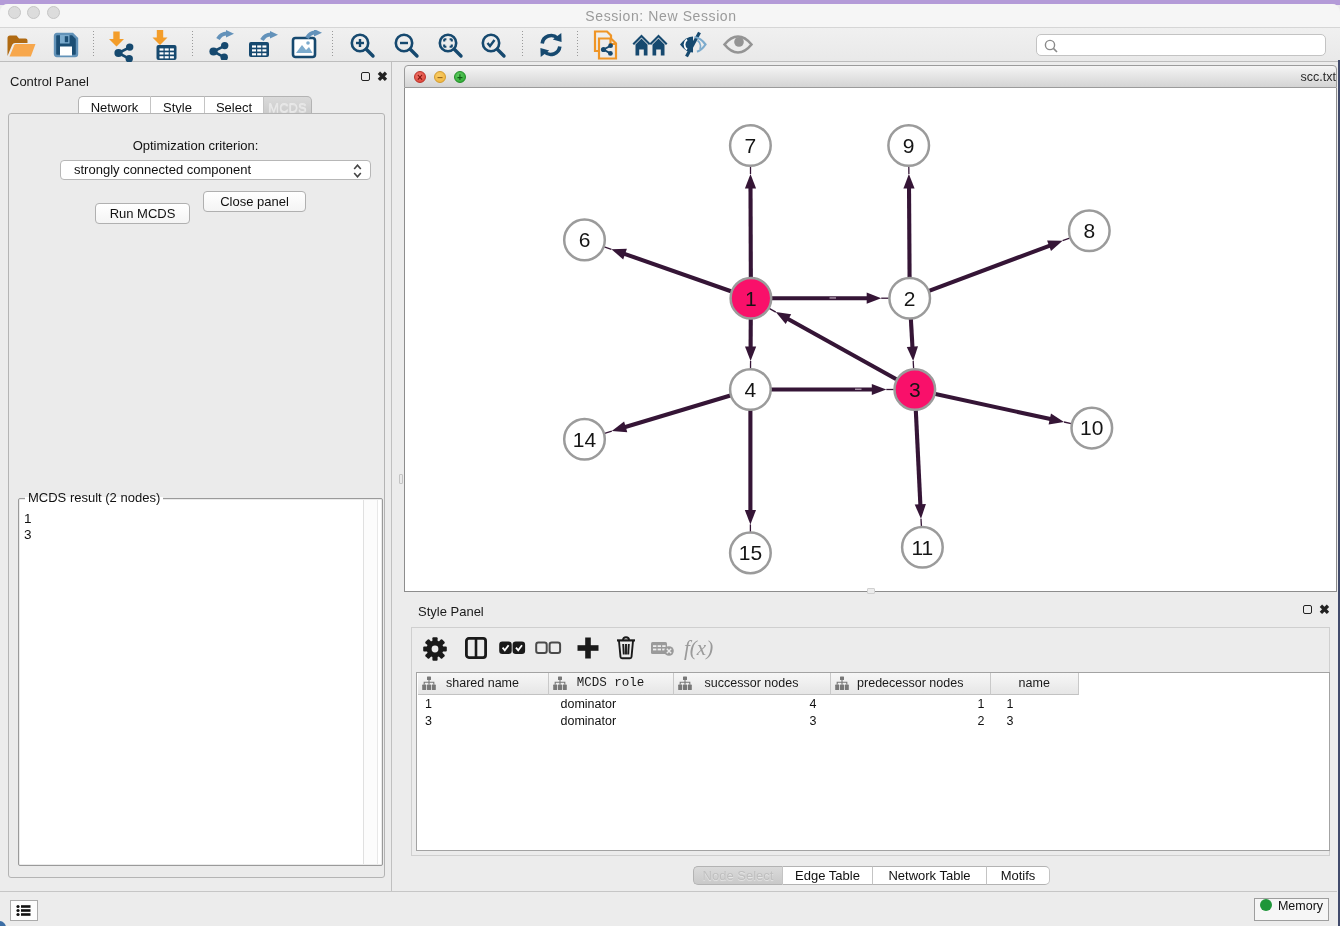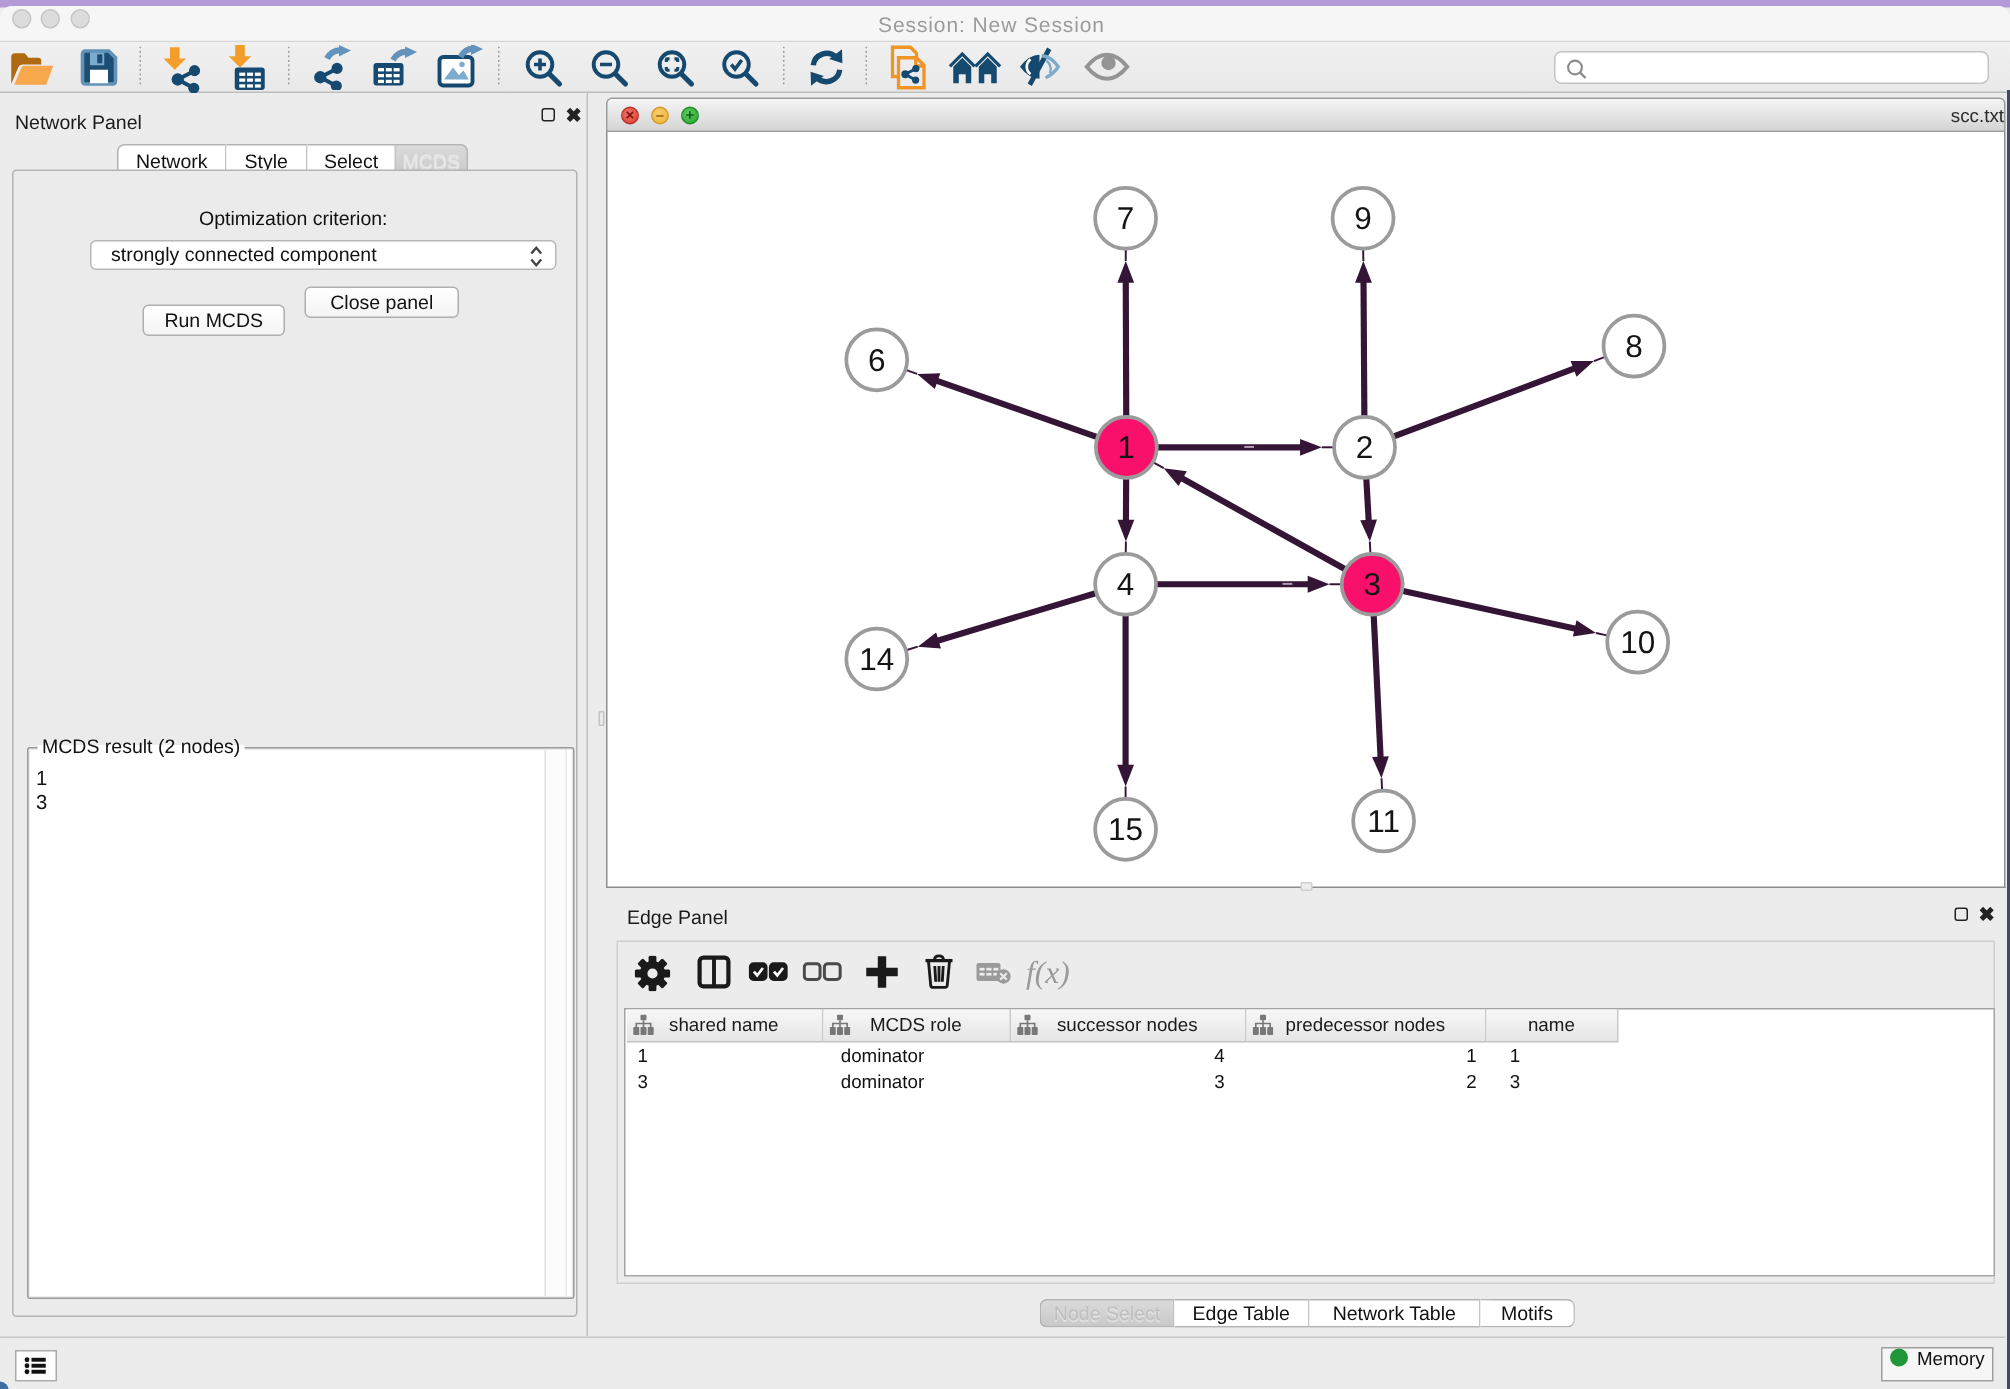--- a/index.html
+++ b/index.html
@@ -212,21 +212,21 @@
         <circle cx="17" cy="10" r="4.8" fill="#949494"></circle>
       </svg>
       <div id="searchbox">
         <svg style="position:absolute;left:6px;top:3px;" width="16" height="16" viewBox="0 0 16 16">
           <circle cx="7" cy="7" r="4.6" fill="none" stroke="#8a8a8a" stroke-width="1.4"></circle>
           <line x1="10.4" y1="10.4" x2="14" y2="14" stroke="#8a8a8a" stroke-width="1.6"></line>
         </svg>
       </div>
     </div>
   <div class="abs" id="cpanel">
-    <div id="cpanel-title">Network Panel</div>
+    <div id="cpanel-title">Control Panel</div>
     <div class="floatico" style="left:361px; top:10px;"></div>
     <div class="closeico" style="left:377px; top:10px;">✖</div>
     <div class="tabset" style="left:78px; top:34px;">
       <div class="tabseg first" style="width:73px;">Network</div>
       <div class="tabseg" style="width:54px;">Style</div>
       <div class="tabseg" style="width:59px;">Select</div>
       <div class="tabseg last sel" style="width:48px;">MCDS</div>
     </div>
     <div id="cpanel-box"></div>
     <div id="opt-label">Optimization criterion:</div>
@@ -322,21 +322,21 @@
           <circle cx="517.4" cy="460.3" r="20.3" fill="#ffffff" stroke="#9b9b9b" stroke-width="2.5"></circle>
           <text x="517.4" y="467.6" text-anchor="middle" font-size="21" fill="#151515">11</text>
           <circle cx="179.5" cy="352.3" r="20.3" fill="#ffffff" stroke="#9b9b9b" stroke-width="2.5"></circle>
           <text x="179.5" y="359.6" text-anchor="middle" font-size="21" fill="#151515">14</text>
           <circle cx="345.4" cy="465.9" r="20.3" fill="#ffffff" stroke="#9b9b9b" stroke-width="2.5"></circle>
           <text x="345.4" y="473.2" text-anchor="middle" font-size="21" fill="#151515">15</text>
         </svg>
       </div>
   </div>
   <div class="abs" id="tpanel">
-    <div id="tpanel-title">Edge Panel</div>
+    <div id="tpanel-title">Style Panel</div>
     <div class="floatico" style="left:899px; top:9px;"></div>
     <div class="closeico" style="left:915px; top:9px;">✖</div>
     <div id="tbox">
         <svg style="position:absolute;left:11px;top:9px;" width="24" height="24" viewBox="0 0 24 24">
           <g fill="#1a1a1a" transform="translate(12,12)">
             <rect x="-2.6" y="-11.8" width="5.2" height="5" rx="1" transform="rotate(0 0 0)"></rect>
             <rect x="-2.6" y="-11.8" width="5.2" height="5" rx="1" transform="rotate(45 0 0)"></rect>
             <rect x="-2.6" y="-11.8" width="5.2" height="5" rx="1" transform="rotate(90 0 0)"></rect>
             <rect x="-2.6" y="-11.8" width="5.2" height="5" rx="1" transform="rotate(135 0 0)"></rect>
             <rect x="-2.6" y="-11.8" width="5.2" height="5" rx="1" transform="rotate(180 0 0)"></rect>
@@ -399,21 +399,21 @@
               <g fill="#787878">
                 <rect x="5" y="0.5" width="4" height="3.6" rx="0.6"></rect>
                 <rect x="0.2" y="8.6" width="4" height="5.4" rx="0.6"></rect>
                 <rect x="5" y="8.6" width="4" height="5.4" rx="0.6"></rect>
                 <rect x="9.8" y="8.6" width="4" height="5.4" rx="0.6"></rect>
               </g>
               <path d="M7,4.1 V6.3 M2.2,8.6 V6.3 H11.8 V8.6 M7,6.3 V8.6" fill="none" stroke="#787878" stroke-width="1.1"></path>
             </svg>
             <div class="thlabel">shared name</div>
           </div>
-          <div class="thcell" style="left:132px;width:125px;">
+          <div class="thcell" style="left:132px;width:125px;font-family:Liberation Mono, monospace;">
             <svg width="14" height="15" viewBox="0 0 14 15" style="position:absolute;left:4px;top:3px;">
               <g fill="#787878">
                 <rect x="5" y="0.5" width="4" height="3.6" rx="0.6"></rect>
                 <rect x="0.2" y="8.6" width="4" height="5.4" rx="0.6"></rect>
                 <rect x="5" y="8.6" width="4" height="5.4" rx="0.6"></rect>
                 <rect x="9.8" y="8.6" width="4" height="5.4" rx="0.6"></rect>
               </g>
               <path d="M7,4.1 V6.3 M2.2,8.6 V6.3 H11.8 V8.6 M7,6.3 V8.6" fill="none" stroke="#787878" stroke-width="1.1"></path>
             </svg>
             <div class="thlabel">MCDS role</div>

